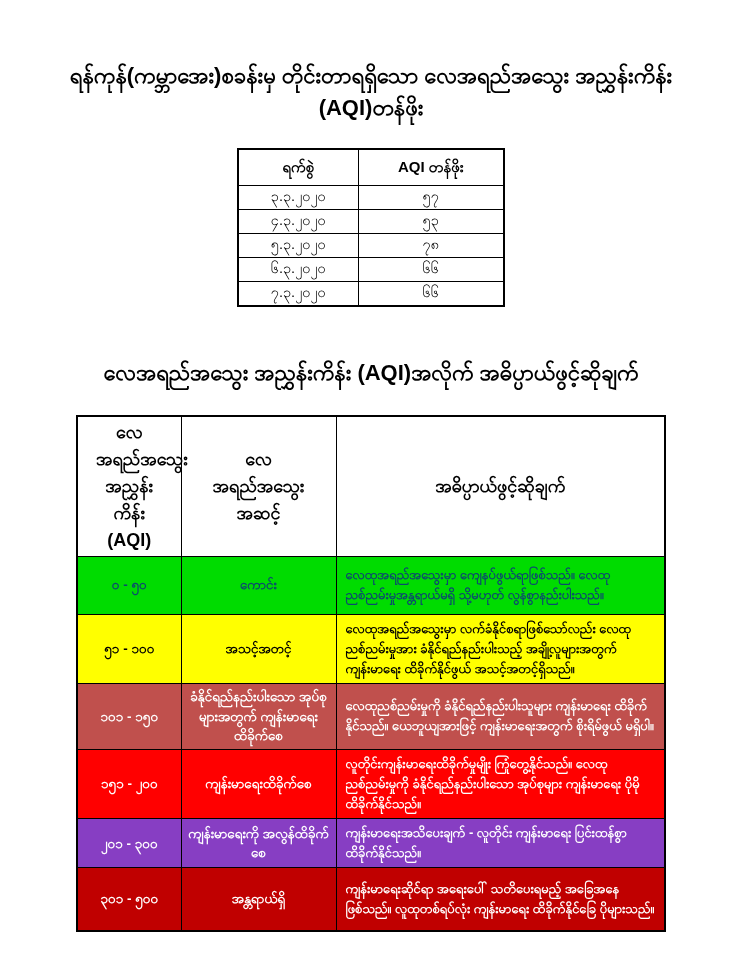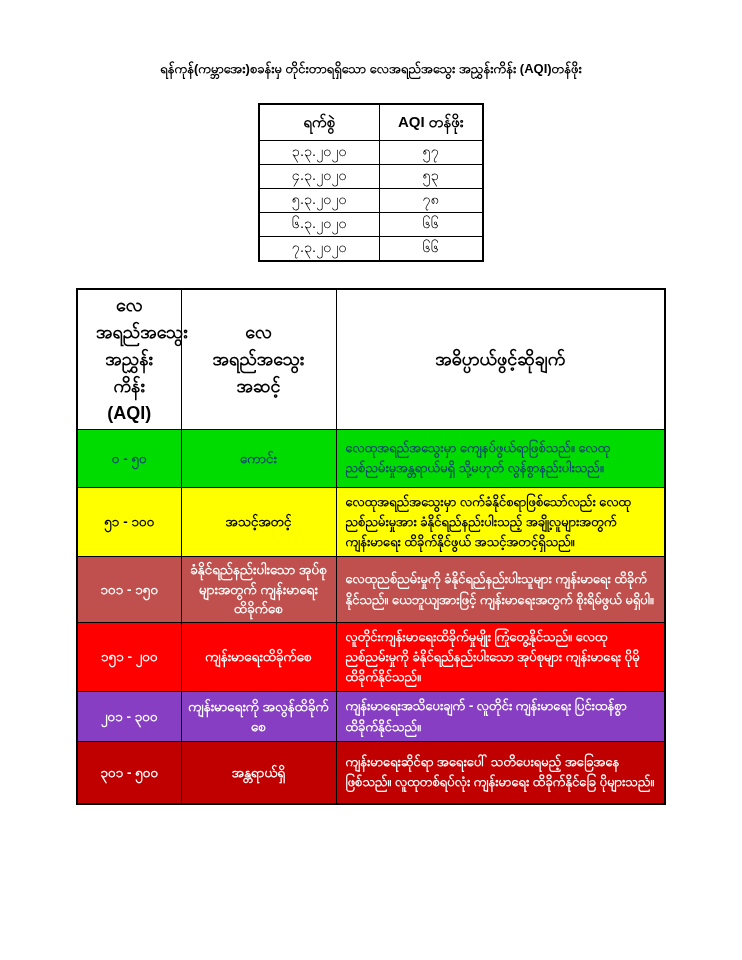--- a/index.html
+++ b/index.html
@@ -13,21 +13,21 @@
     width: 742px;
     height: 960px;
     background: #ffffff;
     box-sizing: border-box;
     padding-top: 60px;
     overflow: hidden;
   }
   .doc-title {
     text-align: center;
     font-weight: bold;
-    font-size: 13px;
+    font-size: 22px;
     line-height: 1.45;
     margin: 0 38px;
   }
   
   .aqi-table {
     border-collapse: collapse;
     margin: 24px auto 8px auto;
     border: 2px solid #000;
     table-layout: fixed;
   }
@@ -37,21 +37,21 @@
     vertical-align: middle;
     padding: 0 8px;
     box-sizing: border-box;
   }
   .aqi-table th {
     font-weight: bold;
     font-size: 15px;
     height: 37px;
   }
   .aqi-table th.col-date { width: 120px; }
-  .aqi-table th.col-value { width: 104px; }
+  .aqi-table th.col-value { width: 146px; }
   .aqi-table td {
     font-weight: normal;
     font-size: 14.5px;
     height: 24px;
   }
   
   .legend-title {
     margin: 50px 38px 0 38px;
   }
   
@@ -132,20 +132,21 @@
           <td>၆.၃.၂၀၂၀</td>
           <td>၆၆</td>
         </tr>
         <tr>
           <td>၇.၃.၂၀၂၀</td>
           <td>၆၆</td>
         </tr>
       </tbody>
   </table>
 
+  <div class="doc-title legend-title">လေအရည်အသွေး အညွှန်းကိန်း (AQI)အလိုက် အဓိပ္ပာယ်ဖွင့်ဆိုချက်</div>
 
   <table class="legend-table">
     <colgroup>
       <col class="c-range">
       <col class="c-level">
       <col class="c-desc">
     </colgroup>
     <thead>
       <tr>
         <th>လေအရည်အသွေး အညွှန်းကိန်း (AQI)</th>

